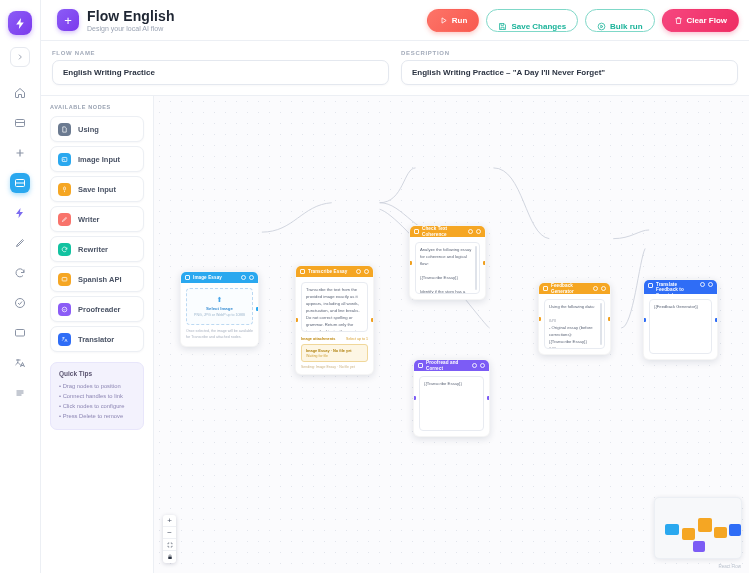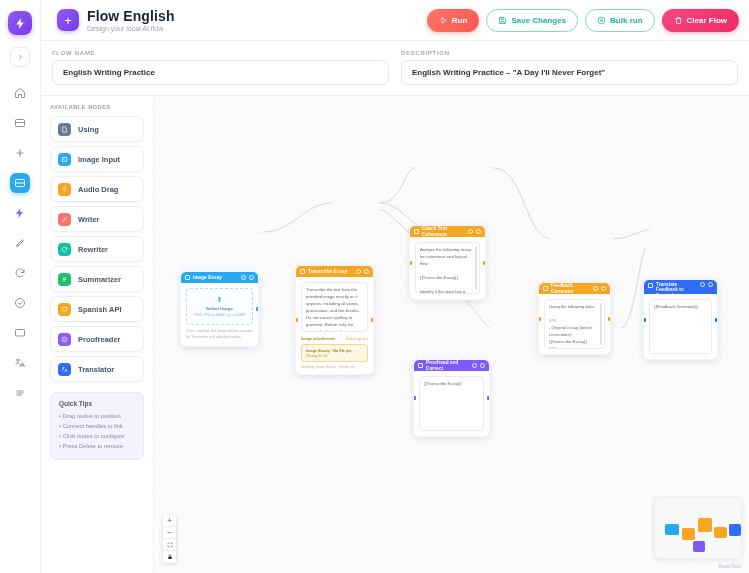--- a/index.html
+++ b/index.html
@@ -74,21 +74,21 @@
   .actions { margin-left: auto; display: flex; align-items: center; gap: 7px; }
   .btn {
     height: 23px; border-radius: 12px;
     display: flex; align-items: center; gap: 4px;
     padding: 0 11px; font-size: 8px; font-weight: bold;
     white-space: nowrap; border: 1px solid transparent;
     cursor: pointer;
   }
   .btn svg { width: 9px; height: 9px; flex: 0 0 9px; }
   .btn-run { background: linear-gradient(135deg,#fd7468,#f8594f); color:#fff; box-shadow:0 2px 5px rgba(248,89,79,.32); }
-  .btn-ghost { background:#fff; color:#1bb39a; border-color:#7fd8c8; }
+  .btn-ghost { background:#fff; color:#1bb39a; border-color:#7fd8c8;align-items:flex-end; }
   .btn-clear { background: linear-gradient(135deg,#f6467f,#ee2d63); color:#fff; box-shadow:0 2px 5px rgba(238,45,99,.3); }
 
   
   .meta {
     display: flex; gap: 12px; padding: 9px 11px 10px 11px;
     background: #fff; border-bottom: 1px solid #eceff4;
   }
   .field { flex: 1; min-width: 0; }
   .field-label {
     font-size: 6px; font-weight: bold; letter-spacing: .7px;
@@ -375,46 +375,38 @@
             </div>
           <div class="pal-label">Image Input</div>
         </div>
         <div class="pal-item">
           <div class="pal-ico" style="background:#f5a623">
             <svg viewBox="0 0 24 24" fill="none" stroke="#fff" stroke-width="2.4">
                 <rect x="9" y="3" width="6" height="11" rx="3"></rect>
                 <path d="M12 17v4"></path>
               </svg>
             </div>
-          <div class="pal-label">Audio Drag</div>
+          <div class="pal-label">Save Input</div>
         </div>
         <div class="pal-item">
           <div class="pal-ico" style="background:#f8736b">
             <svg viewBox="0 0 24 24" fill="none" stroke="#fff" stroke-width="2.4">
                 <path d="M5 19l3-1 11-11-2-2L6 16z"></path>
               </svg>
             </div>
           <div class="pal-label">Writer</div>
         </div>
         <div class="pal-item">
           <div class="pal-ico" style="background:#12c2a0">
             <svg viewBox="0 0 24 24" fill="none" stroke="#fff" stroke-width="2.4">
                 <path d="M20 11a8 8 0 1 0-2 6"></path>
                 <path d="M20 5v6h-6"></path>
               </svg>
             </div>
           <div class="pal-label">Rewriter</div>
-        </div>
-        <div class="pal-item">
-          <div class="pal-ico" style="background:#1fc26b">
-            <svg viewBox="0 0 24 24" fill="none" stroke="#fff" stroke-width="2.4">
-                <path d="M6 7h12M6 12h12M6 17h8"></path>
-              </svg>
-            </div>
-          <div class="pal-label">Summarizer</div>
         </div>
         <div class="pal-item">
           <div class="pal-ico" style="background:#f5a623">
             <svg viewBox="0 0 24 24" fill="none" stroke="#fff" stroke-width="2.4">
                 <rect x="4" y="5" width="16" height="12" rx="2"></rect>
               </svg>
             </div>
           <div class="pal-label">Spanish API</div>
         </div>
         <div class="pal-item">

